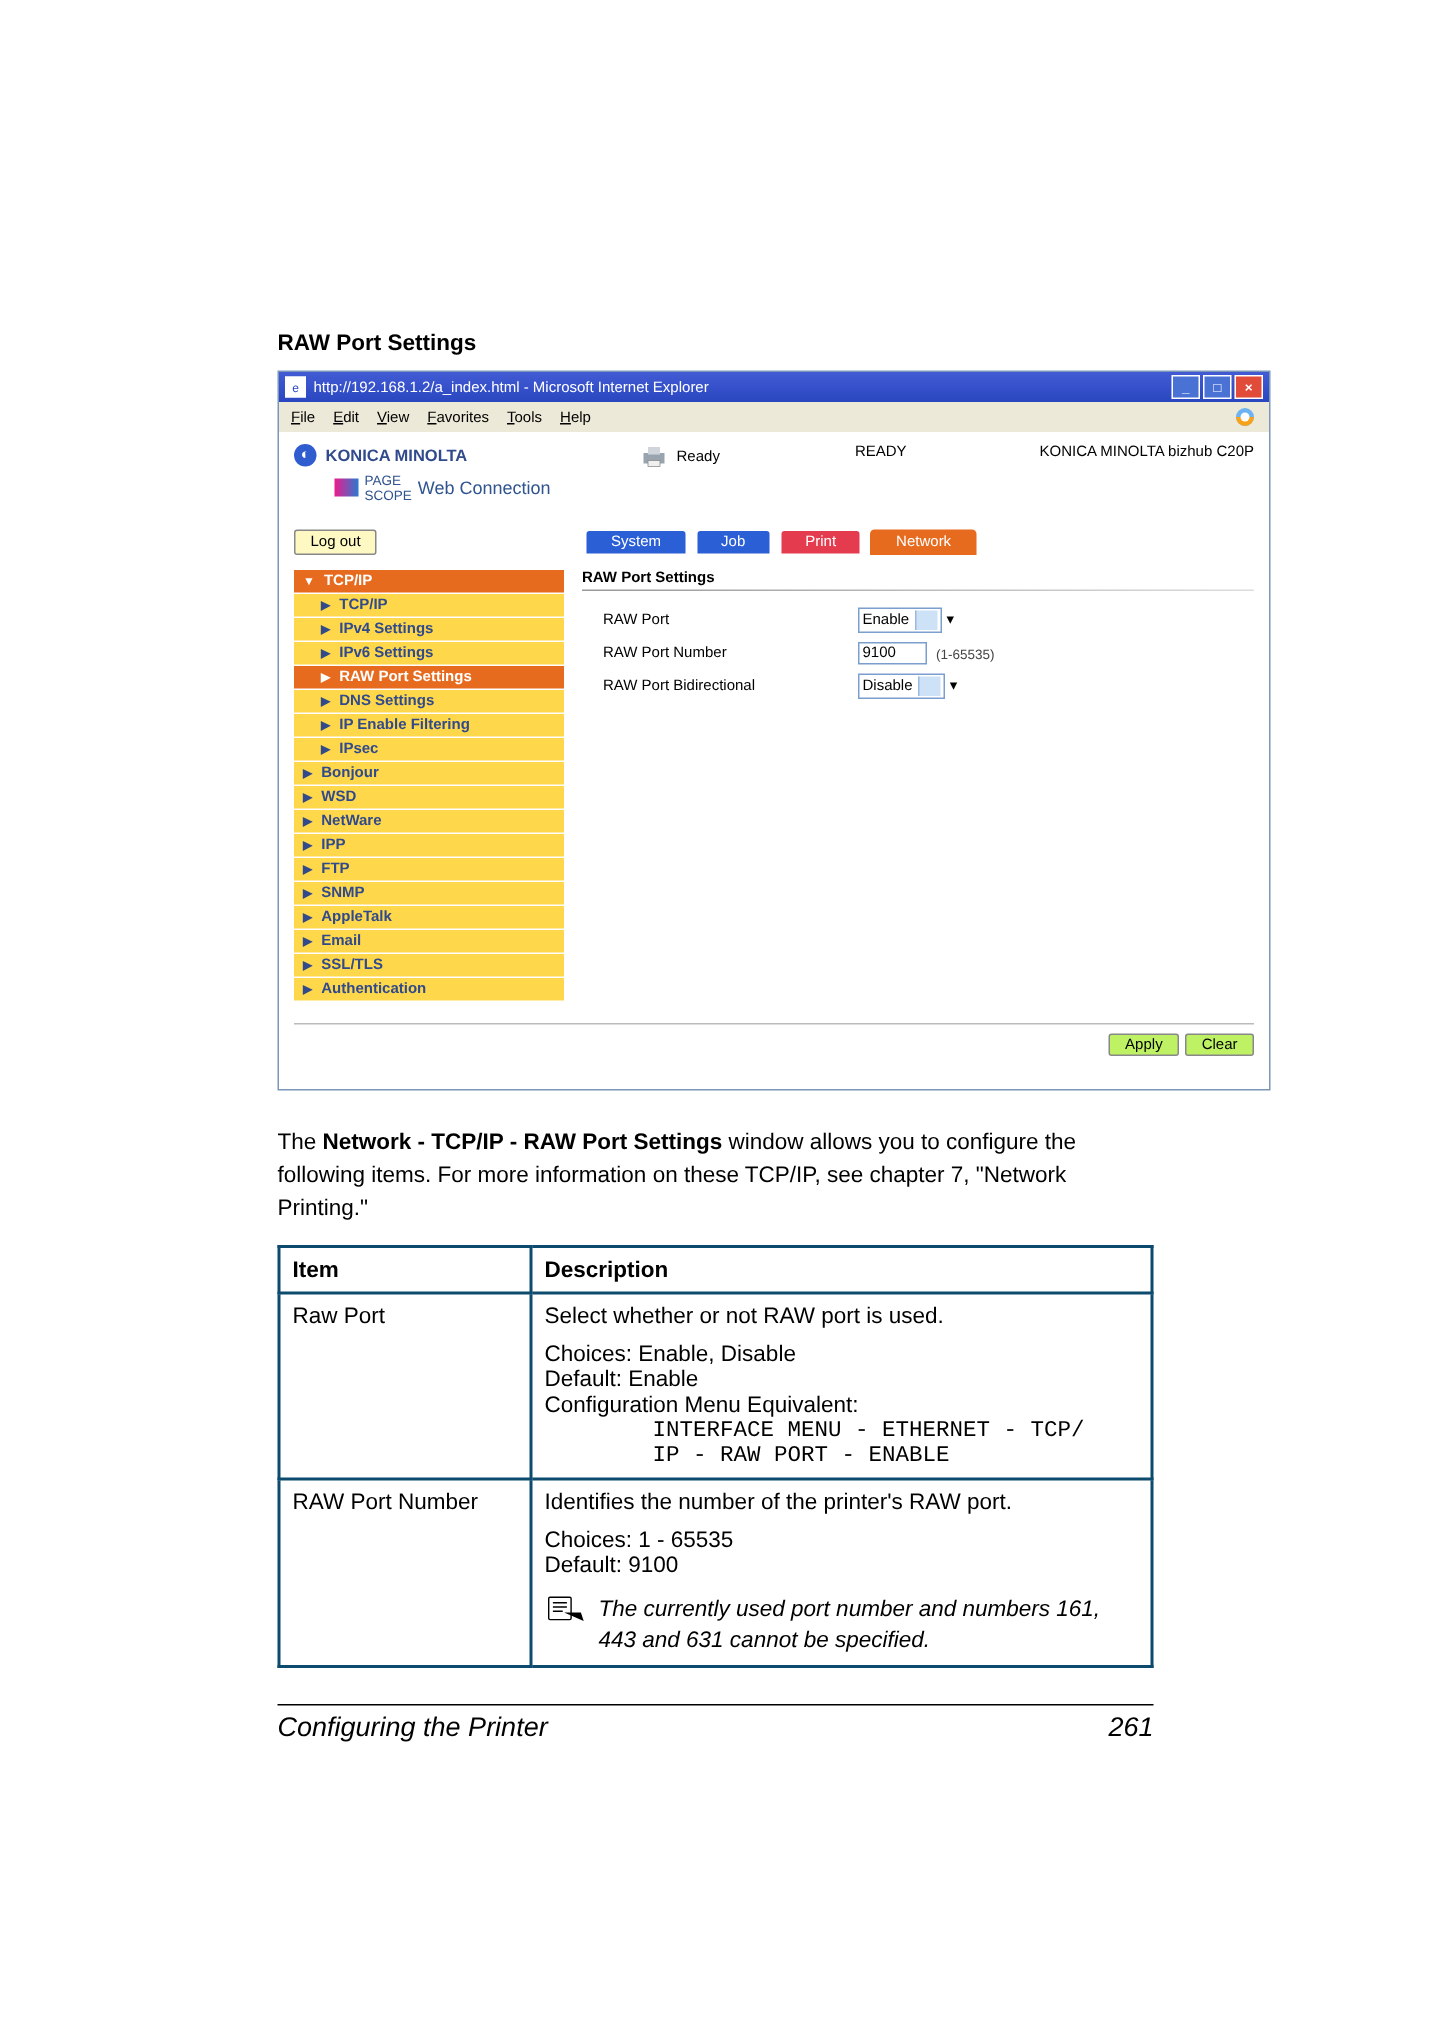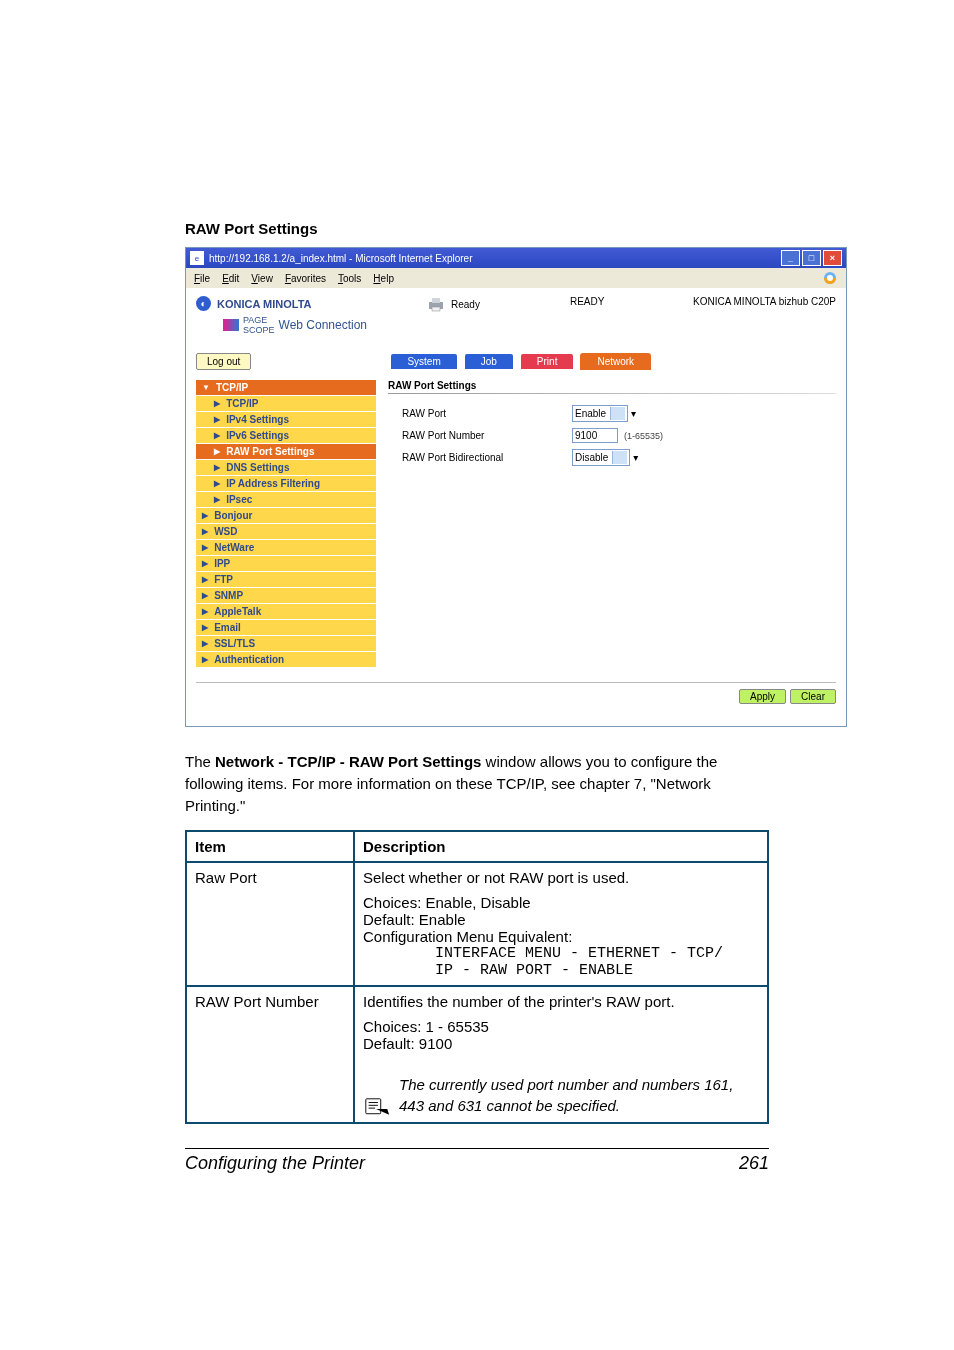--- a/index.html
+++ b/index.html
@@ -274,23 +274,23 @@
     font-weight: bold;
     background: #fff;
   }
   table.desc td .mono {
     font-family: "Courier New", monospace;
     font-size: 15px;
     white-space: pre;
   }
   .note-row {
     display: flex;
-    align-items: flex-end;
+    align-items: flex-start;
     gap: 8px;
-    margin-top: 22px;
+    margin-top: 10px;
   }
   .note-row .note-icon {
     width: 28px; height: 20px; flex-shrink: 0;
     display: flex; align-items: center; justify-content: center;
   }
   .note-row .note-text {
     font-style: italic;
     font-size: 15px;
     line-height: 1.4;
   }
@@ -403,21 +403,21 @@
           <div class="nav-item nav-sub selected">
               <span class="tri">▶</span>
               <span>RAW Port Settings</span>
             </div>
           <div class="nav-item nav-sub">
               <span class="tri">▶</span>
               <span>DNS Settings</span>
             </div>
           <div class="nav-item nav-sub">
               <span class="tri">▶</span>
-              <span>IP Address Filtering</span>
+              <span>IP Enable Filtering</span>
             </div>
           <div class="nav-item nav-sub">
               <span class="tri">▶</span>
               <span>IPsec</span>
             </div>
           <div class="nav-item nav-top">
               <span class="tri">▶</span>
               <span>Bonjour</span>
             </div>
           <div class="nav-item nav-top">

